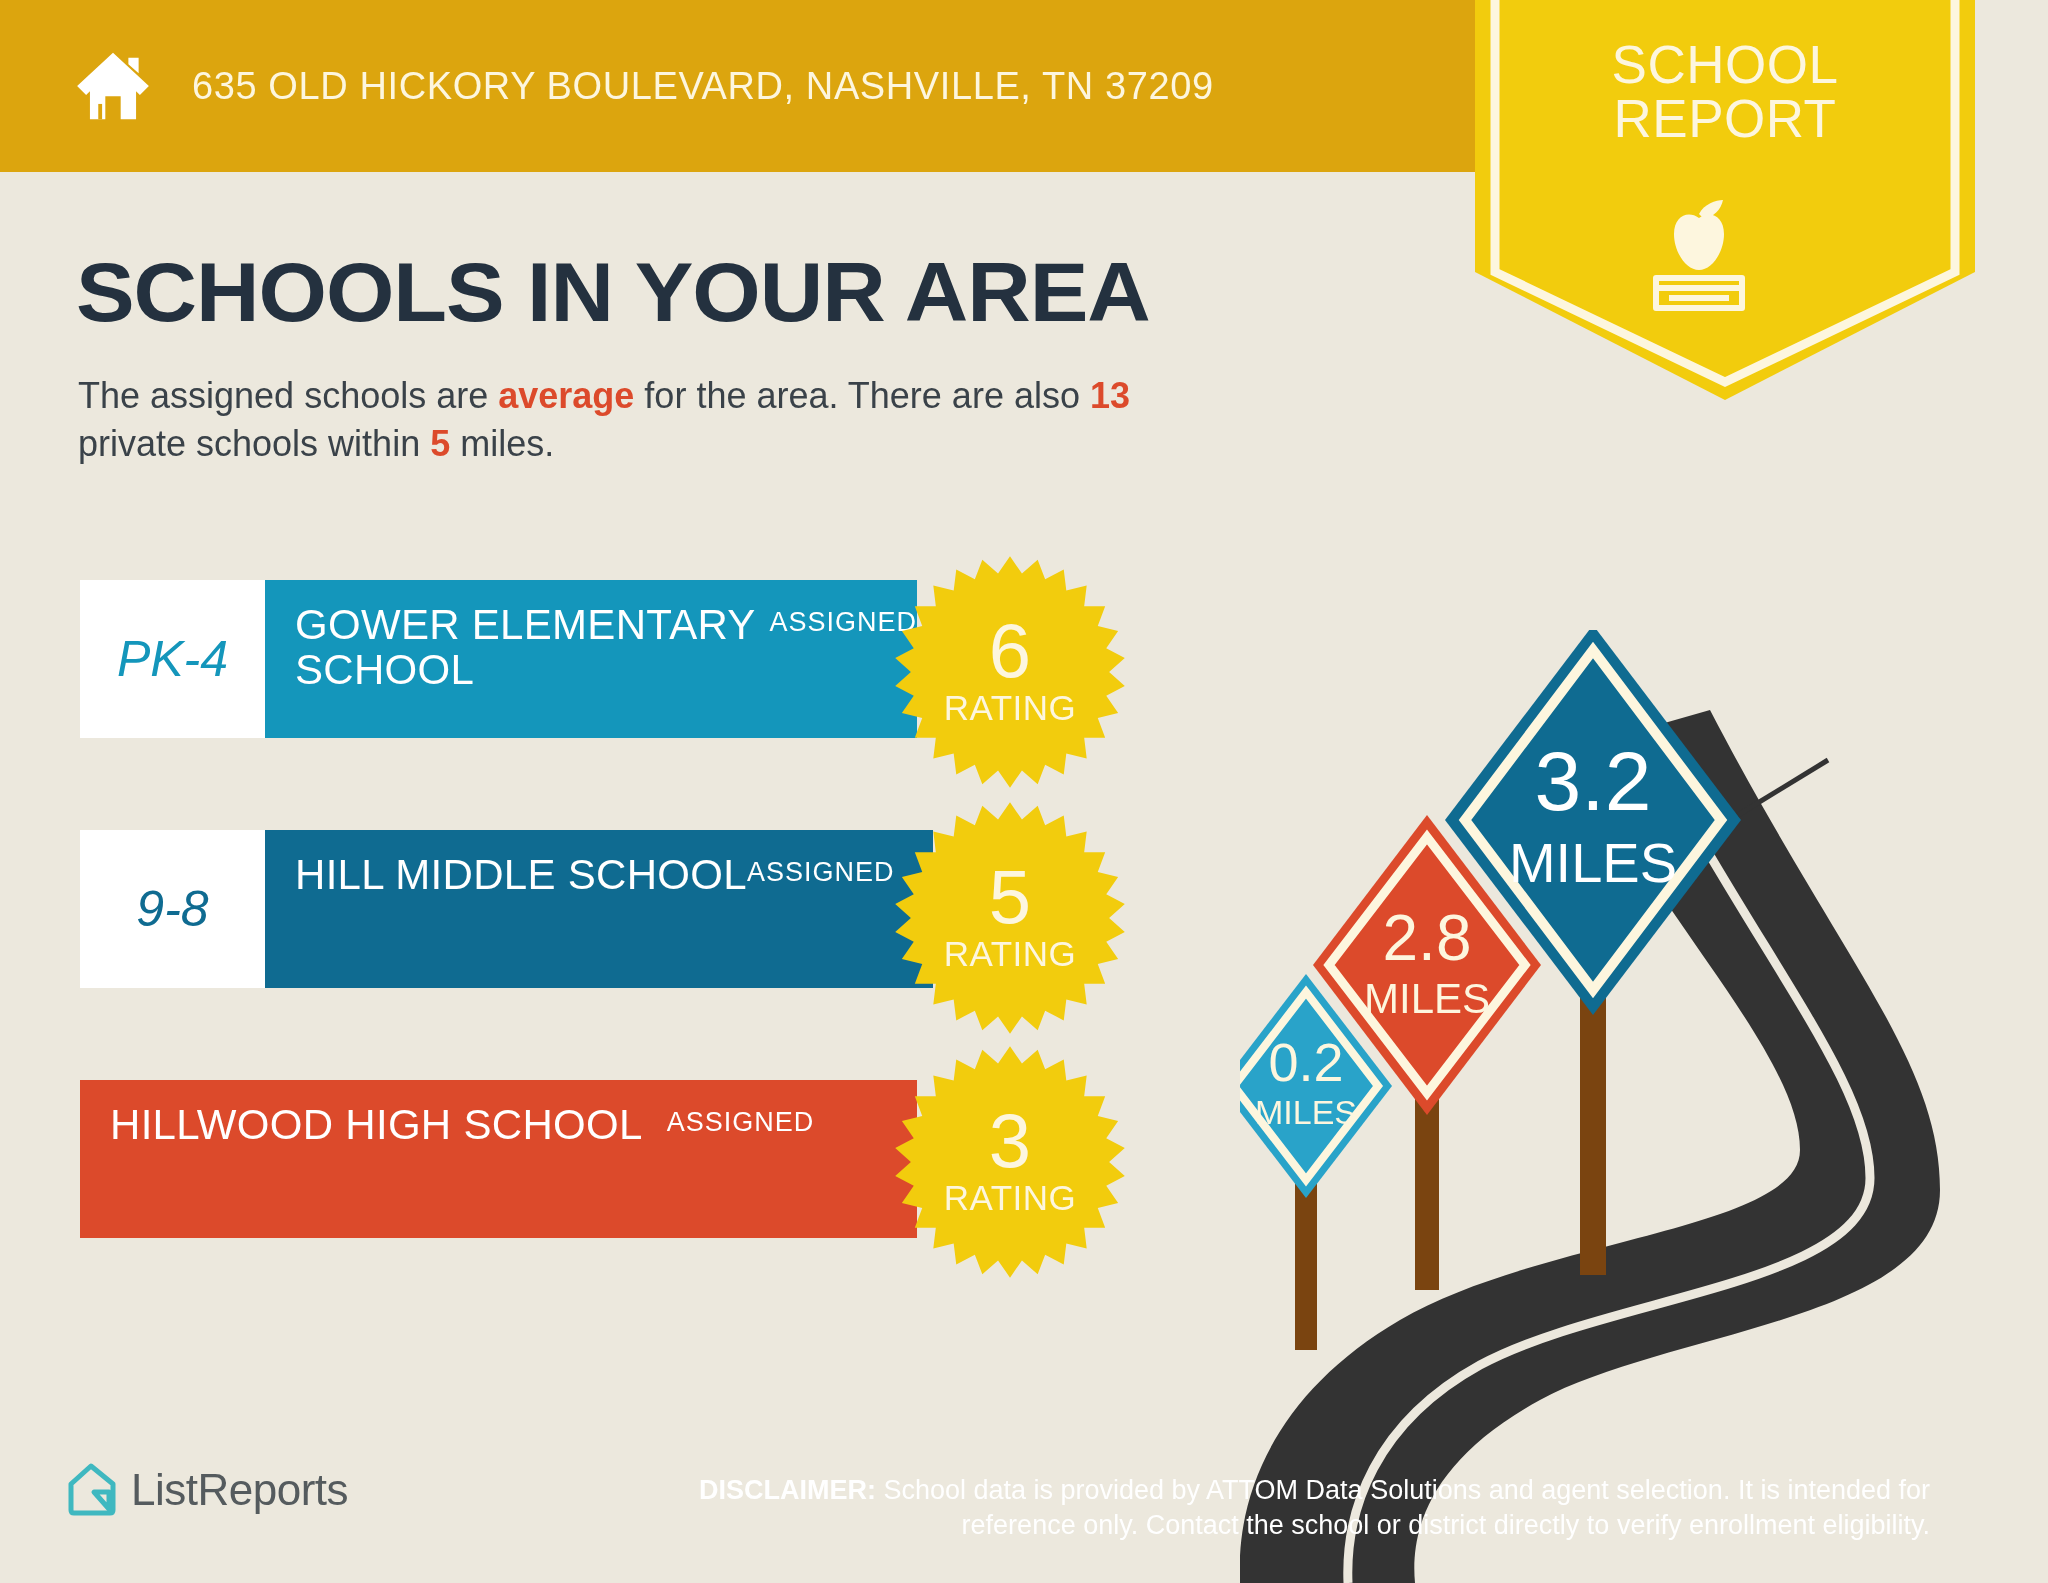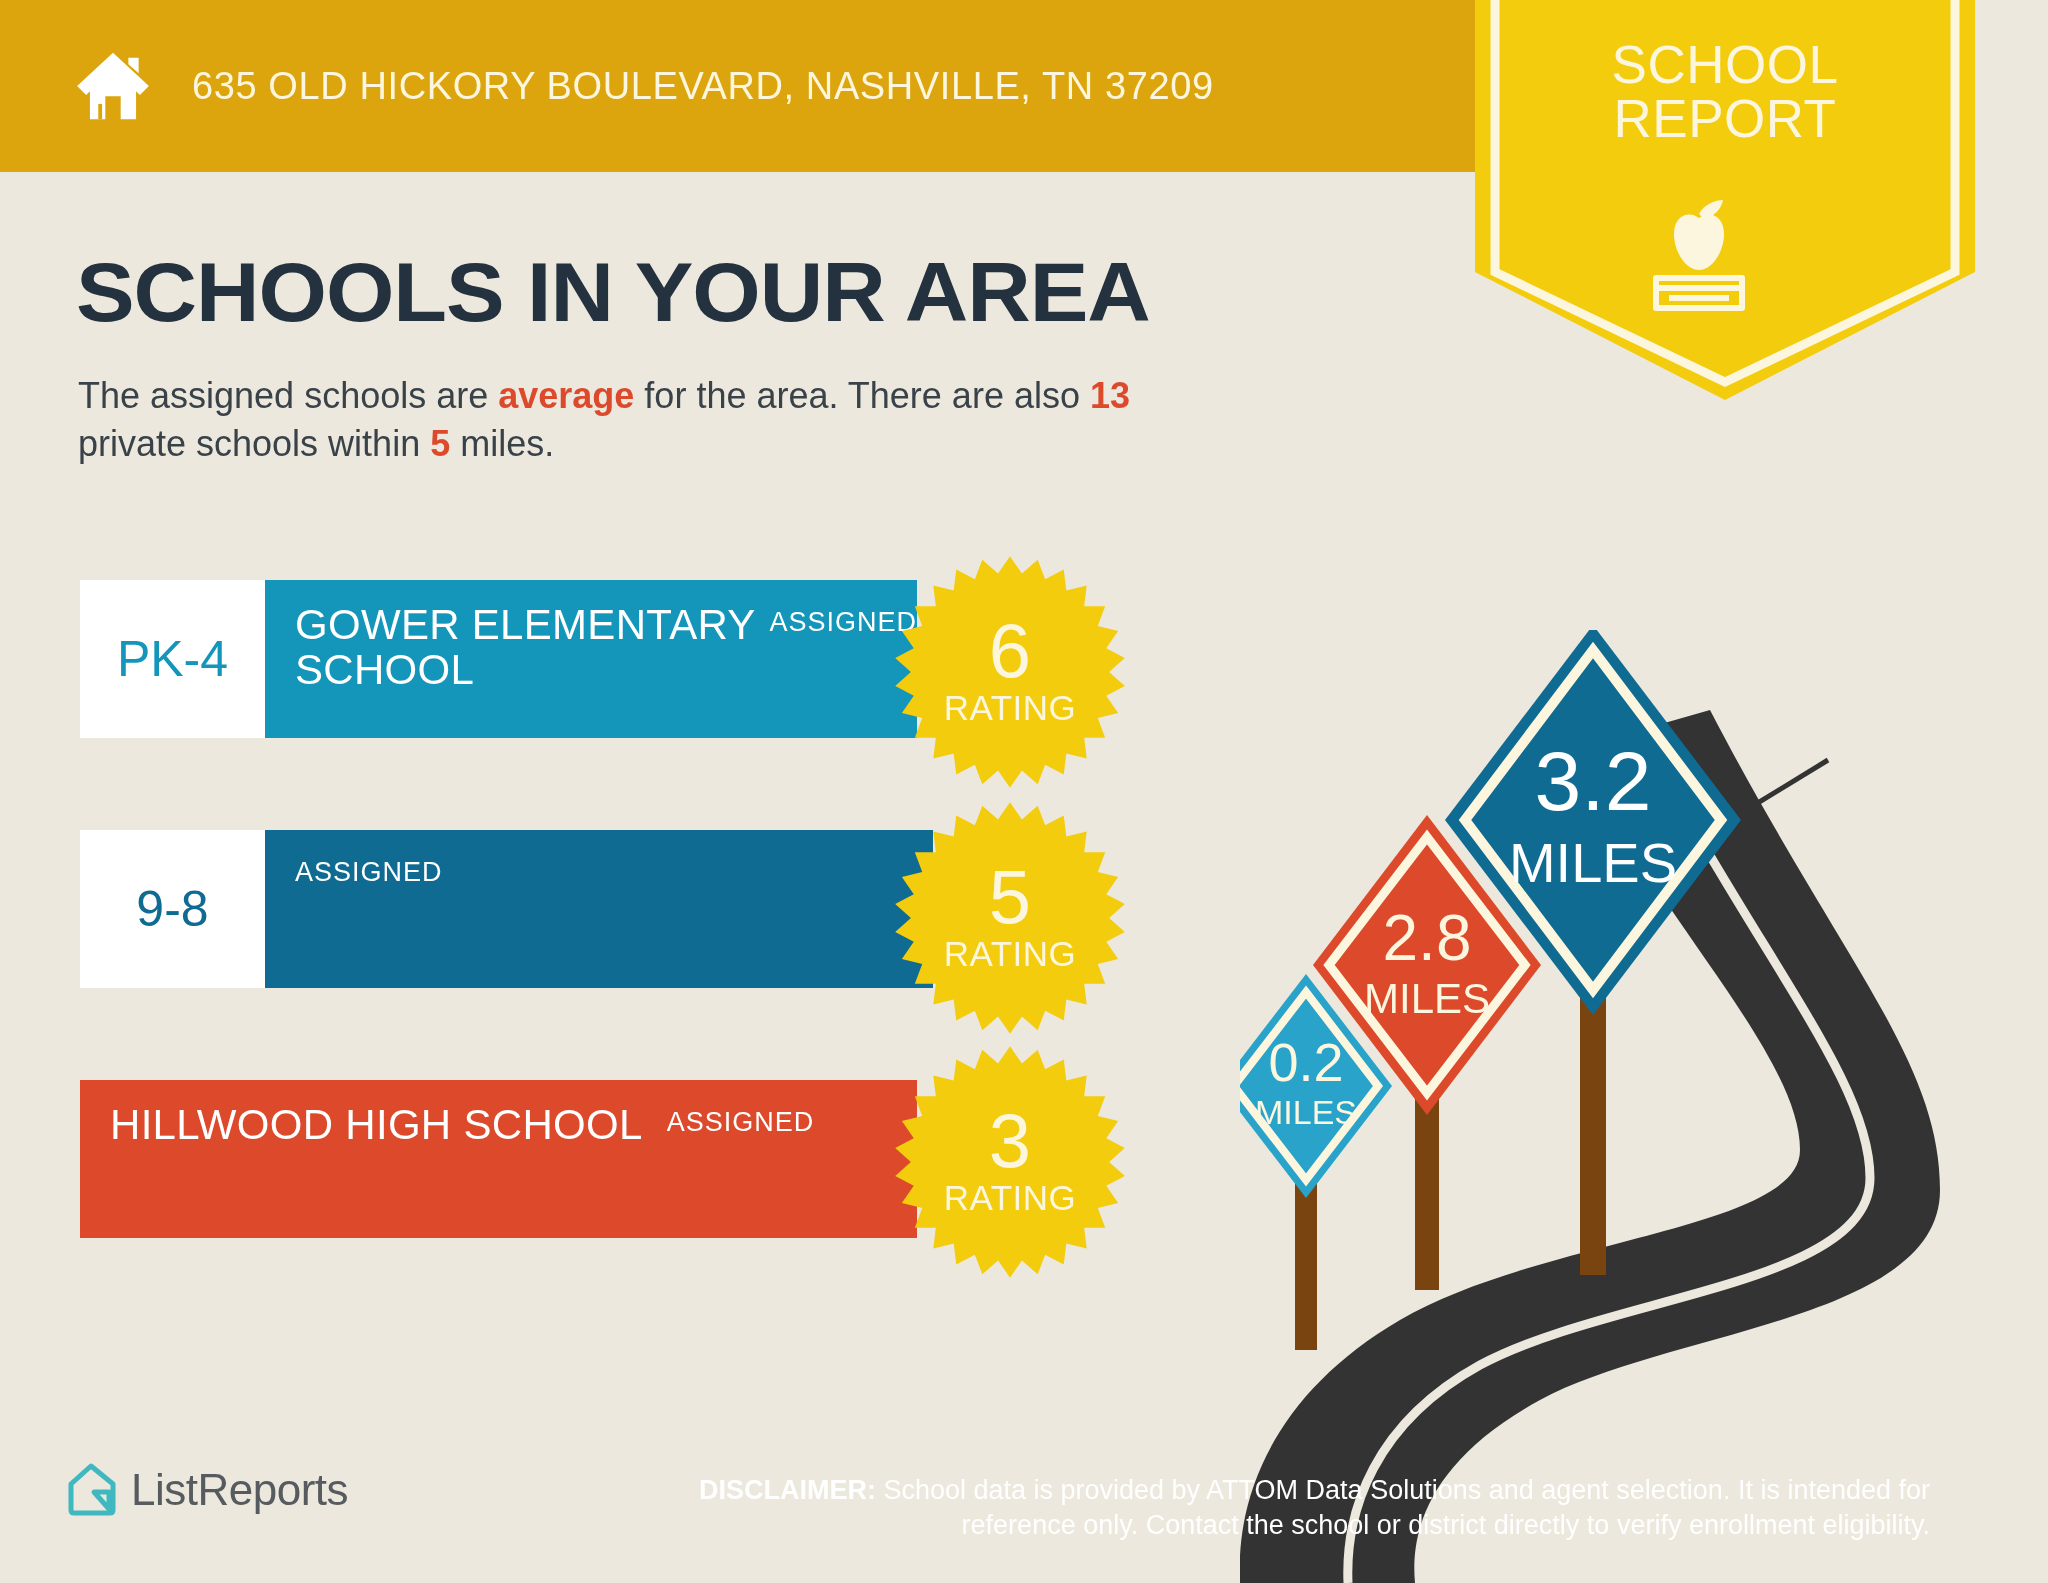--- a/index.html
+++ b/index.html
@@ -72,21 +72,21 @@
 
   
   .school-row {
     position: absolute;
     height: 158px;
     display: flex; align-items: stretch;
   }
   .grade-box {
     width: 185px; background: #ffffff;
     display: flex; align-items: center; justify-content: center;
-    font-size: 50px; font-weight: 400;
+    font-size: 50px; font-weight: 400; font-style: italic;
   }
   .school-box {
     flex: 1;
     padding: 22px 0 0 30px;
     color: #ffffff;
     display: flex; flex-direction: row; justify-content: flex-start;
   }
   .school-name {
     font-size: 42px; line-height: 1.08; letter-spacing: 0.3px;
     font-weight: 400; color: #ffffff;
@@ -198,20 +198,21 @@
       <div class="rating-num">6</div>
       <div class="rating-label">RATING</div>
     </div>
   </div>
 
   <div class="school-row row2">
     <div class="grade-box" style="color: rgb(15, 107, 145);">
       <span>9-8</span>
     </div>
     <div class="school-box" style="background: rgb(15, 107, 145);">
+      <div class="school-name">HILL MIDDLE SCHOOL</div>
       <div class="school-assigned">ASSIGNED</div>
     </div>
   </div>
   <div class="rating-burst burst2">
     <svg viewBox="0 0 200 200">
         <polygon points="100.00,2.00 110.13,16.61 123.45,4.85 129.79,21.46 145.54,13.23 147.72,30.87 164.99,26.65 162.87,44.30 180.65,44.33 174.38,60.96 191.63,65.25 181.56,79.90 197.29,88.19 184.00,100.00 197.29,111.81 181.56,120.10 191.63,134.75 174.38,139.04 180.65,155.67 162.87,155.70 164.99,173.35 147.72,169.13 145.54,186.77 129.79,178.54 123.45,195.15 110.13,183.39 100.00,198.00 89.87,183.39 76.55,195.15 70.21,178.54 54.46,186.77 52.28,169.13 35.01,173.35 37.13,155.70 19.35,155.67 25.62,139.04 8.37,134.75 18.44,120.10 2.71,111.81 16.00,100.00 2.71,88.19 18.44,79.90 8.37,65.25 25.62,60.96 19.35,44.33 37.13,44.30 35.01,26.65 52.28,30.87 54.46,13.23 70.21,21.46 76.55,4.85 89.87,16.61" fill="#f2cc0d"></polygon>
       </svg>
     <div class="rating-inner">
       <div class="rating-num">5</div>
       <div class="rating-label">RATING</div>

